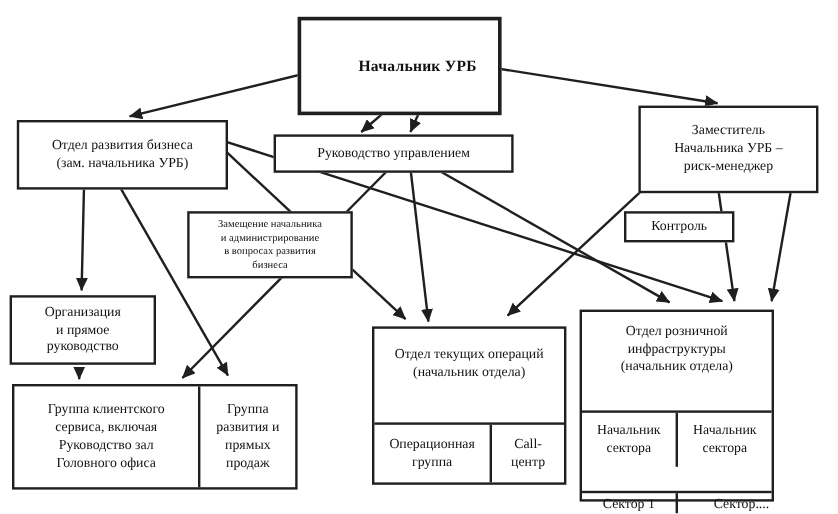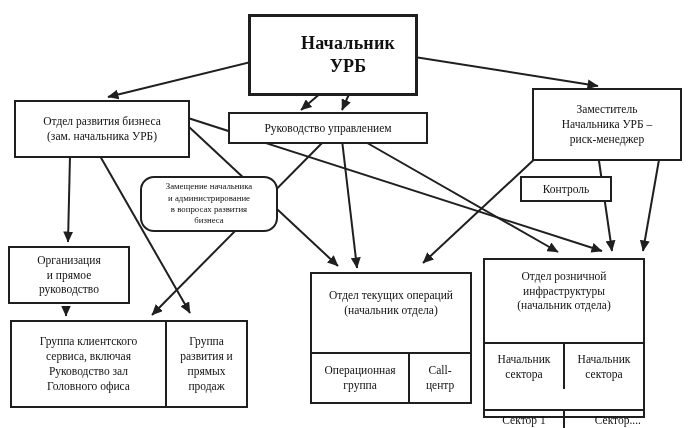--- a/index.html
+++ b/index.html
@@ -5,21 +5,21 @@
   * { margin:0; padding:0; box-sizing:border-box; }
   html,body { background:#ffffff; }
   body { font-family:"Liberation Serif", serif; color:#111; }
   .stage { position:relative; width:698px; height:428px; background:#fff; overflow:hidden; }
   .wires { position:absolute; left:0; top:0; width:698px; height:428px; }
   .box {
     position:absolute; background:#fff; border:2px solid #1f1f1f;
     display:flex; flex-direction:column; align-items:center; justify-content:center;
     text-align:center; font-size:11.5px; line-height:1.28;
   }
-  .box.bold { font-weight:bold; font-size:18px; border-width:3px; letter-spacing:.2px;padding-left:30px; }
+  .box.bold { font-weight:bold; font-size:13px; border-width:3px; letter-spacing:.2px;padding-left:30px; }
   .box.small { font-size:8.8px; line-height:1.3; }
   .compound { position:absolute; background:#fff; border:2px solid #1f1f1f; display:flex; flex-direction:column; }
   .hdr {
     display:flex; flex-direction:column; align-items:center; justify-content:center;
     text-align:center; font-size:11.5px; line-height:1.3;
   }
   .cells { display:flex; }
   .cells.grow { flex:1; }
   .cell {
     display:flex; flex-direction:column; align-items:center; justify-content:center;
@@ -70,21 +70,21 @@
   <div class="box" style="left:228px;top:112px;width:200px;height:32px;">
     <div>Руководство управлением</div>
   </div>
 
   <div class="box" style="left:532px;top:88px;width:150px;height:73px;">
     <div>Заместитель</div>
     <div>Начальника УРБ –</div>
     <div>риск-менеджер</div>
   </div>
 
-  <div class="box small" style="left:140px;top:176px;width:138px;height:56px;border-radius:14px;">
+  <div class="box small" style="left:156px;top:176px;width:138px;height:56px;">
     <div>Замещение начальника</div>
     <div>и администрирование</div>
     <div>в вопросах развития</div>
     <div>бизнеса</div>
   </div>
 
   <div class="box" style="left:520px;top:176px;width:92px;height:26px;">
     <div>Контроль</div>
   </div>
 

